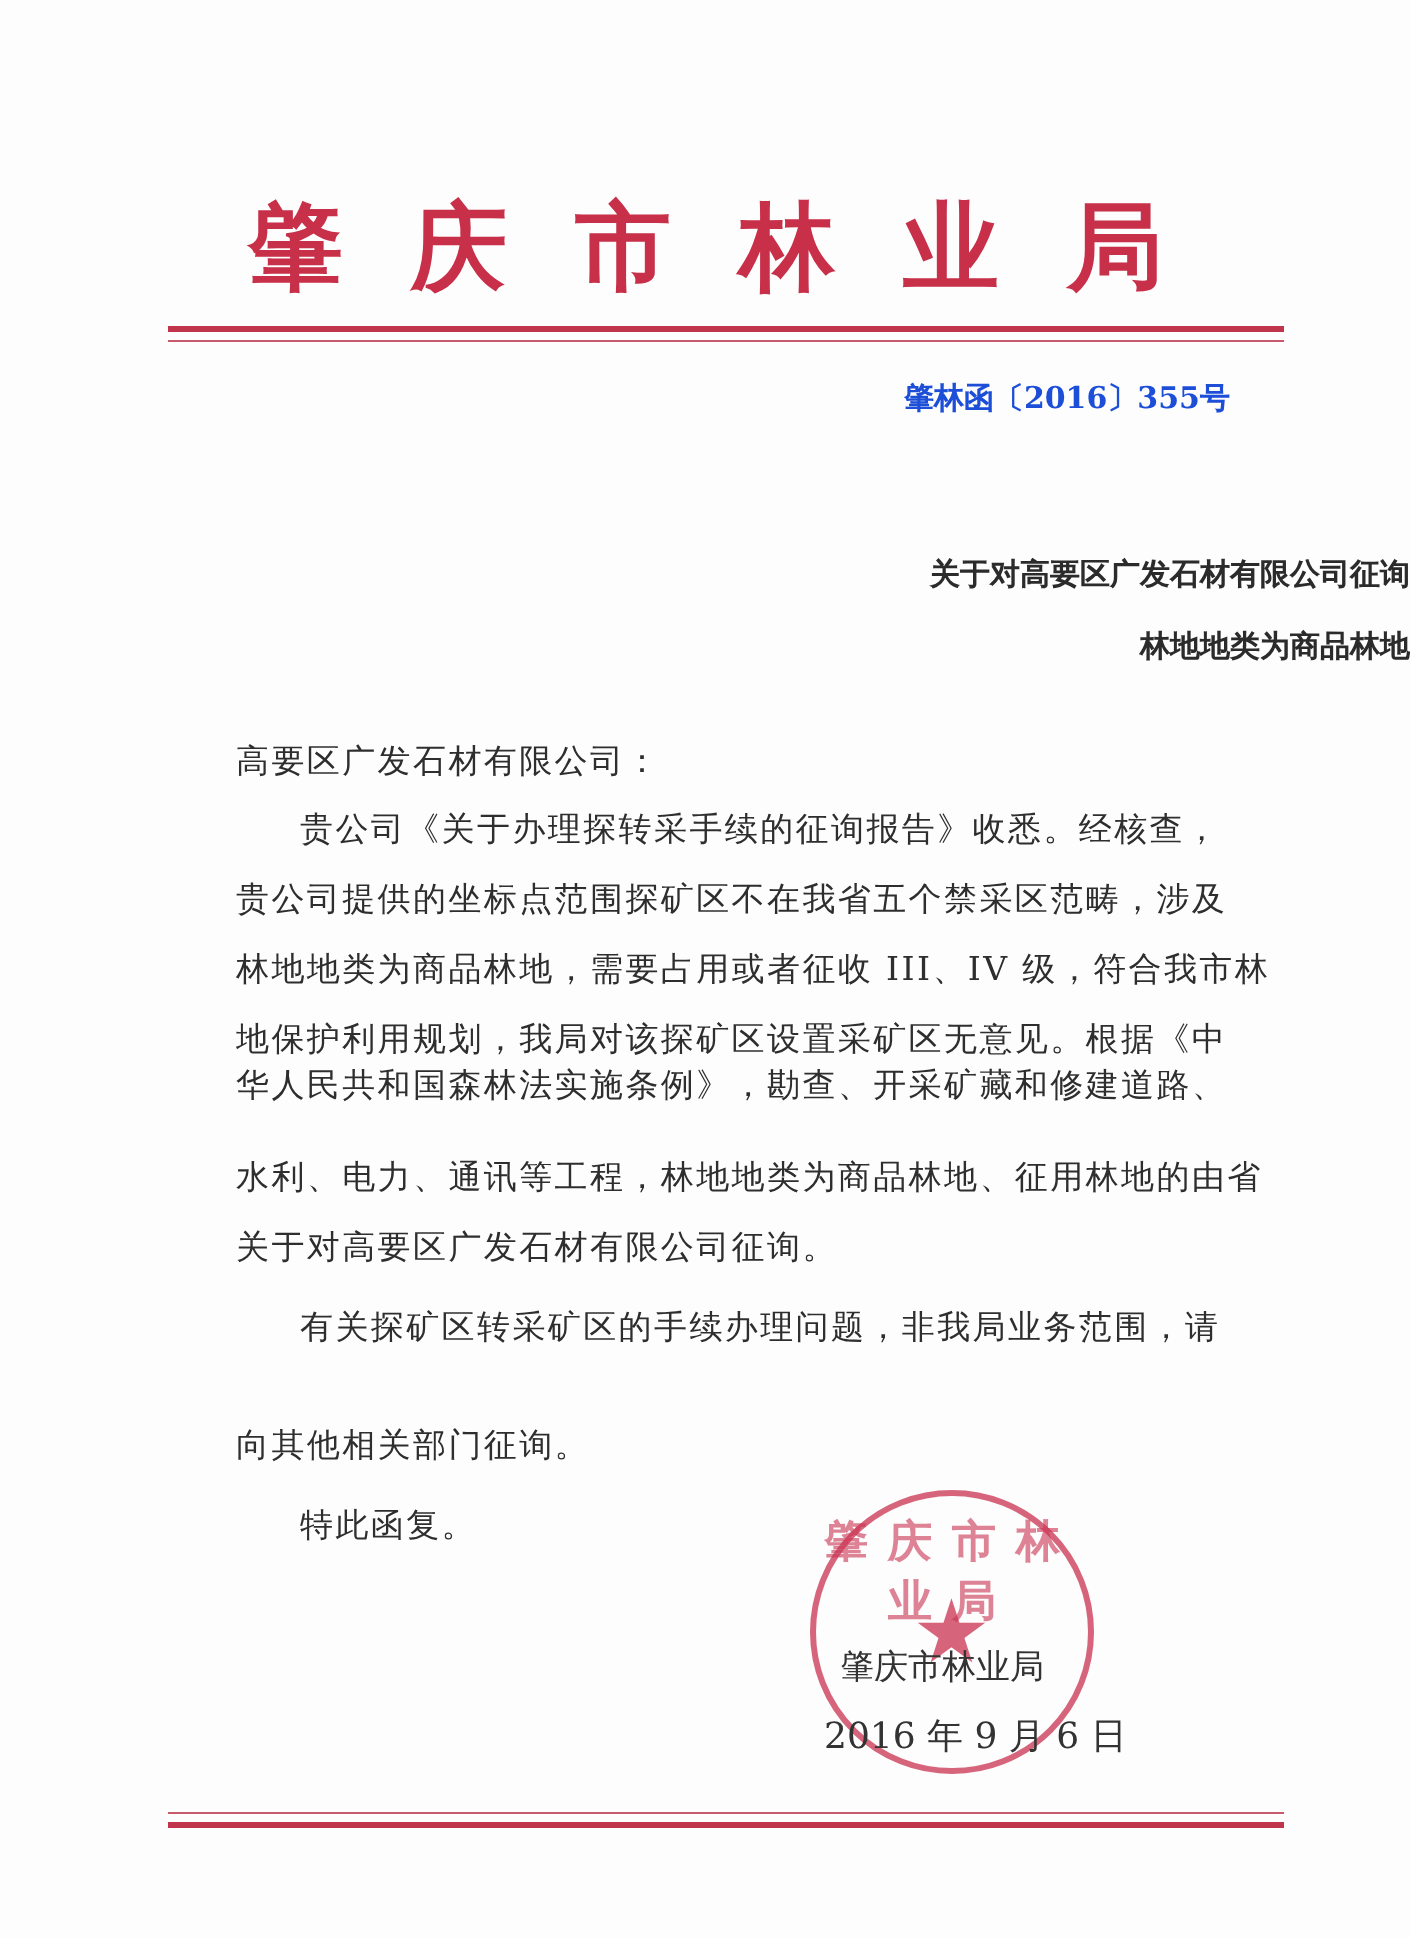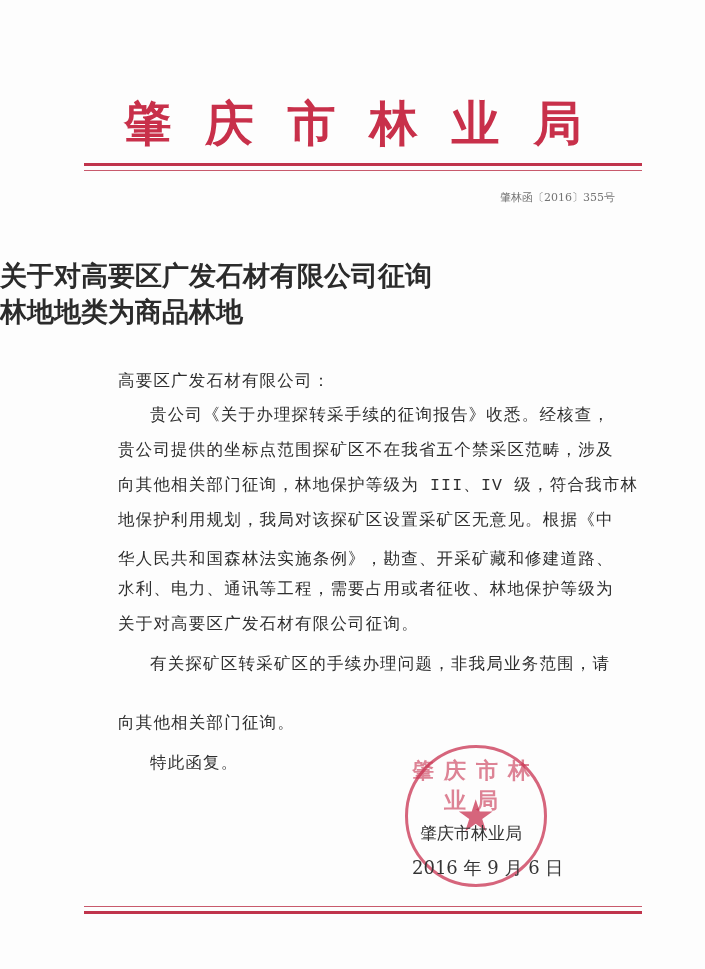--- a/index.html
+++ b/index.html
@@ -8,27 +8,27 @@
     font-family: "DejaVu Serif", "Liberation Serif", serif; color:#2a2a2a;
   }
   .masthead {
     position:absolute; left:0; top:92px; width:705px; text-align:center;
     color:#c8304a; font-size:48px; font-weight:bold; letter-spacing:34px; padding-left:34px;
     box-sizing:border-box;
   }
   .rule-thick { position:absolute; left:84px; width:558px; height:3px; background:#c0344c; }
   .rule-thin { position:absolute; left:84px; width:558px; height:1px; background:#c85a6c; }
   .docno {
-    position:absolute; right:90px; top:190px; font-size:11px; color:#737373;
+    position:absolute; right:90px; top:190px; font-size:15px; color:#1d4ed8;font-weight:bold;
   }
   .title {
-    position:absolute; left:0; width:705px; text-align:left; font-size:27px; font-weight:bold; color:#2b2b2b;
+    position:absolute; left:0; width:705px; text-align:right; font-size:15px; font-weight:bold; color:#2b2b2b;margin-top:20px;
   }
   .body-line {
-    position:absolute; left:118px; font-size:16.5px; color:#2e2e2e; white-space:nowrap; letter-spacing:1.2px;font-family:Liberation Mono, monospace;
+    position:absolute; left:118px; font-size:16.5px; color:#2e2e2e; white-space:nowrap; letter-spacing:1.2px;
   }
   .indent { left:150px; }
   .seal {
     position:absolute; left:405px; top:745px; width:142px; height:142px; border-radius:50%;
     border:3px solid rgba(200,50,80,0.75); box-sizing:border-box;
   }
   .seal-star {
     position:absolute; left:48px; top:42px; font-size:44px; color:rgba(200,50,80,0.75);
   }
   .seal-text {
@@ -46,24 +46,24 @@
 <div class="rule-thin" style="top:170px"></div>
 
 <div class="docno">肇林函〔2016〕355号</div>
 
 <div class="title" style="top:258px">关于对高要区广发石材有限公司征询</div>
 <div class="title" style="top:294px">林地地类为商品林地</div>
 
 <div class="body-line" style="top:370px">高要区广发石材有限公司：</div>
 <div class="body-line indent" style="top:404px">贵公司《关于办理探转采手续的征询报告》收悉。经核查，</div>
 <div class="body-line" style="top:439px">贵公司提供的坐标点范围探矿区不在我省五个禁采区范畴，涉及</div>
-<div class="body-line" style="top:474px">向其他相关部门征询，林地保护等级为 III、IV 级，符合我市林</div>
+<div class="body-line" style="top:474px">林地地类为商品林地，需要占用或者征收 III、IV 级，符合我市林</div>
 <div class="body-line" style="top:509px">地保护利用规划，我局对该探矿区设置采矿区无意见。根据《中</div>
-<div class="body-line" style="top:548px">华人民共和国森林法实施条例》，勘查、开采矿藏和修建道路、</div>
-<div class="body-line" style="top:578px">水利、电力、通讯等工程，需要占用或者征收、林地保护等级为</div>
+<div class="body-line" style="top:532px">华人民共和国森林法实施条例》，勘查、开采矿藏和修建道路、</div>
+<div class="body-line" style="top:578px">水利、电力、通讯等工程，林地地类为商品林地、征用林地的由省</div>
 <div class="body-line" style="top:613px">关于对高要区广发石材有限公司征询。</div>
 <div class="body-line indent" style="top:653px">有关探矿区转采矿区的手续办理问题，非我局业务范围，请</div>
 <div class="body-line" style="top:712px">向其他相关部门征询。</div>
 <div class="body-line indent" style="top:752px">特此函复。</div>
 
 <div class="seal">
   <div class="seal-text">肇庆市林业局</div>
   <div class="seal-star">★</div>
 </div>
 <div class="signer">肇庆市林业局</div>

